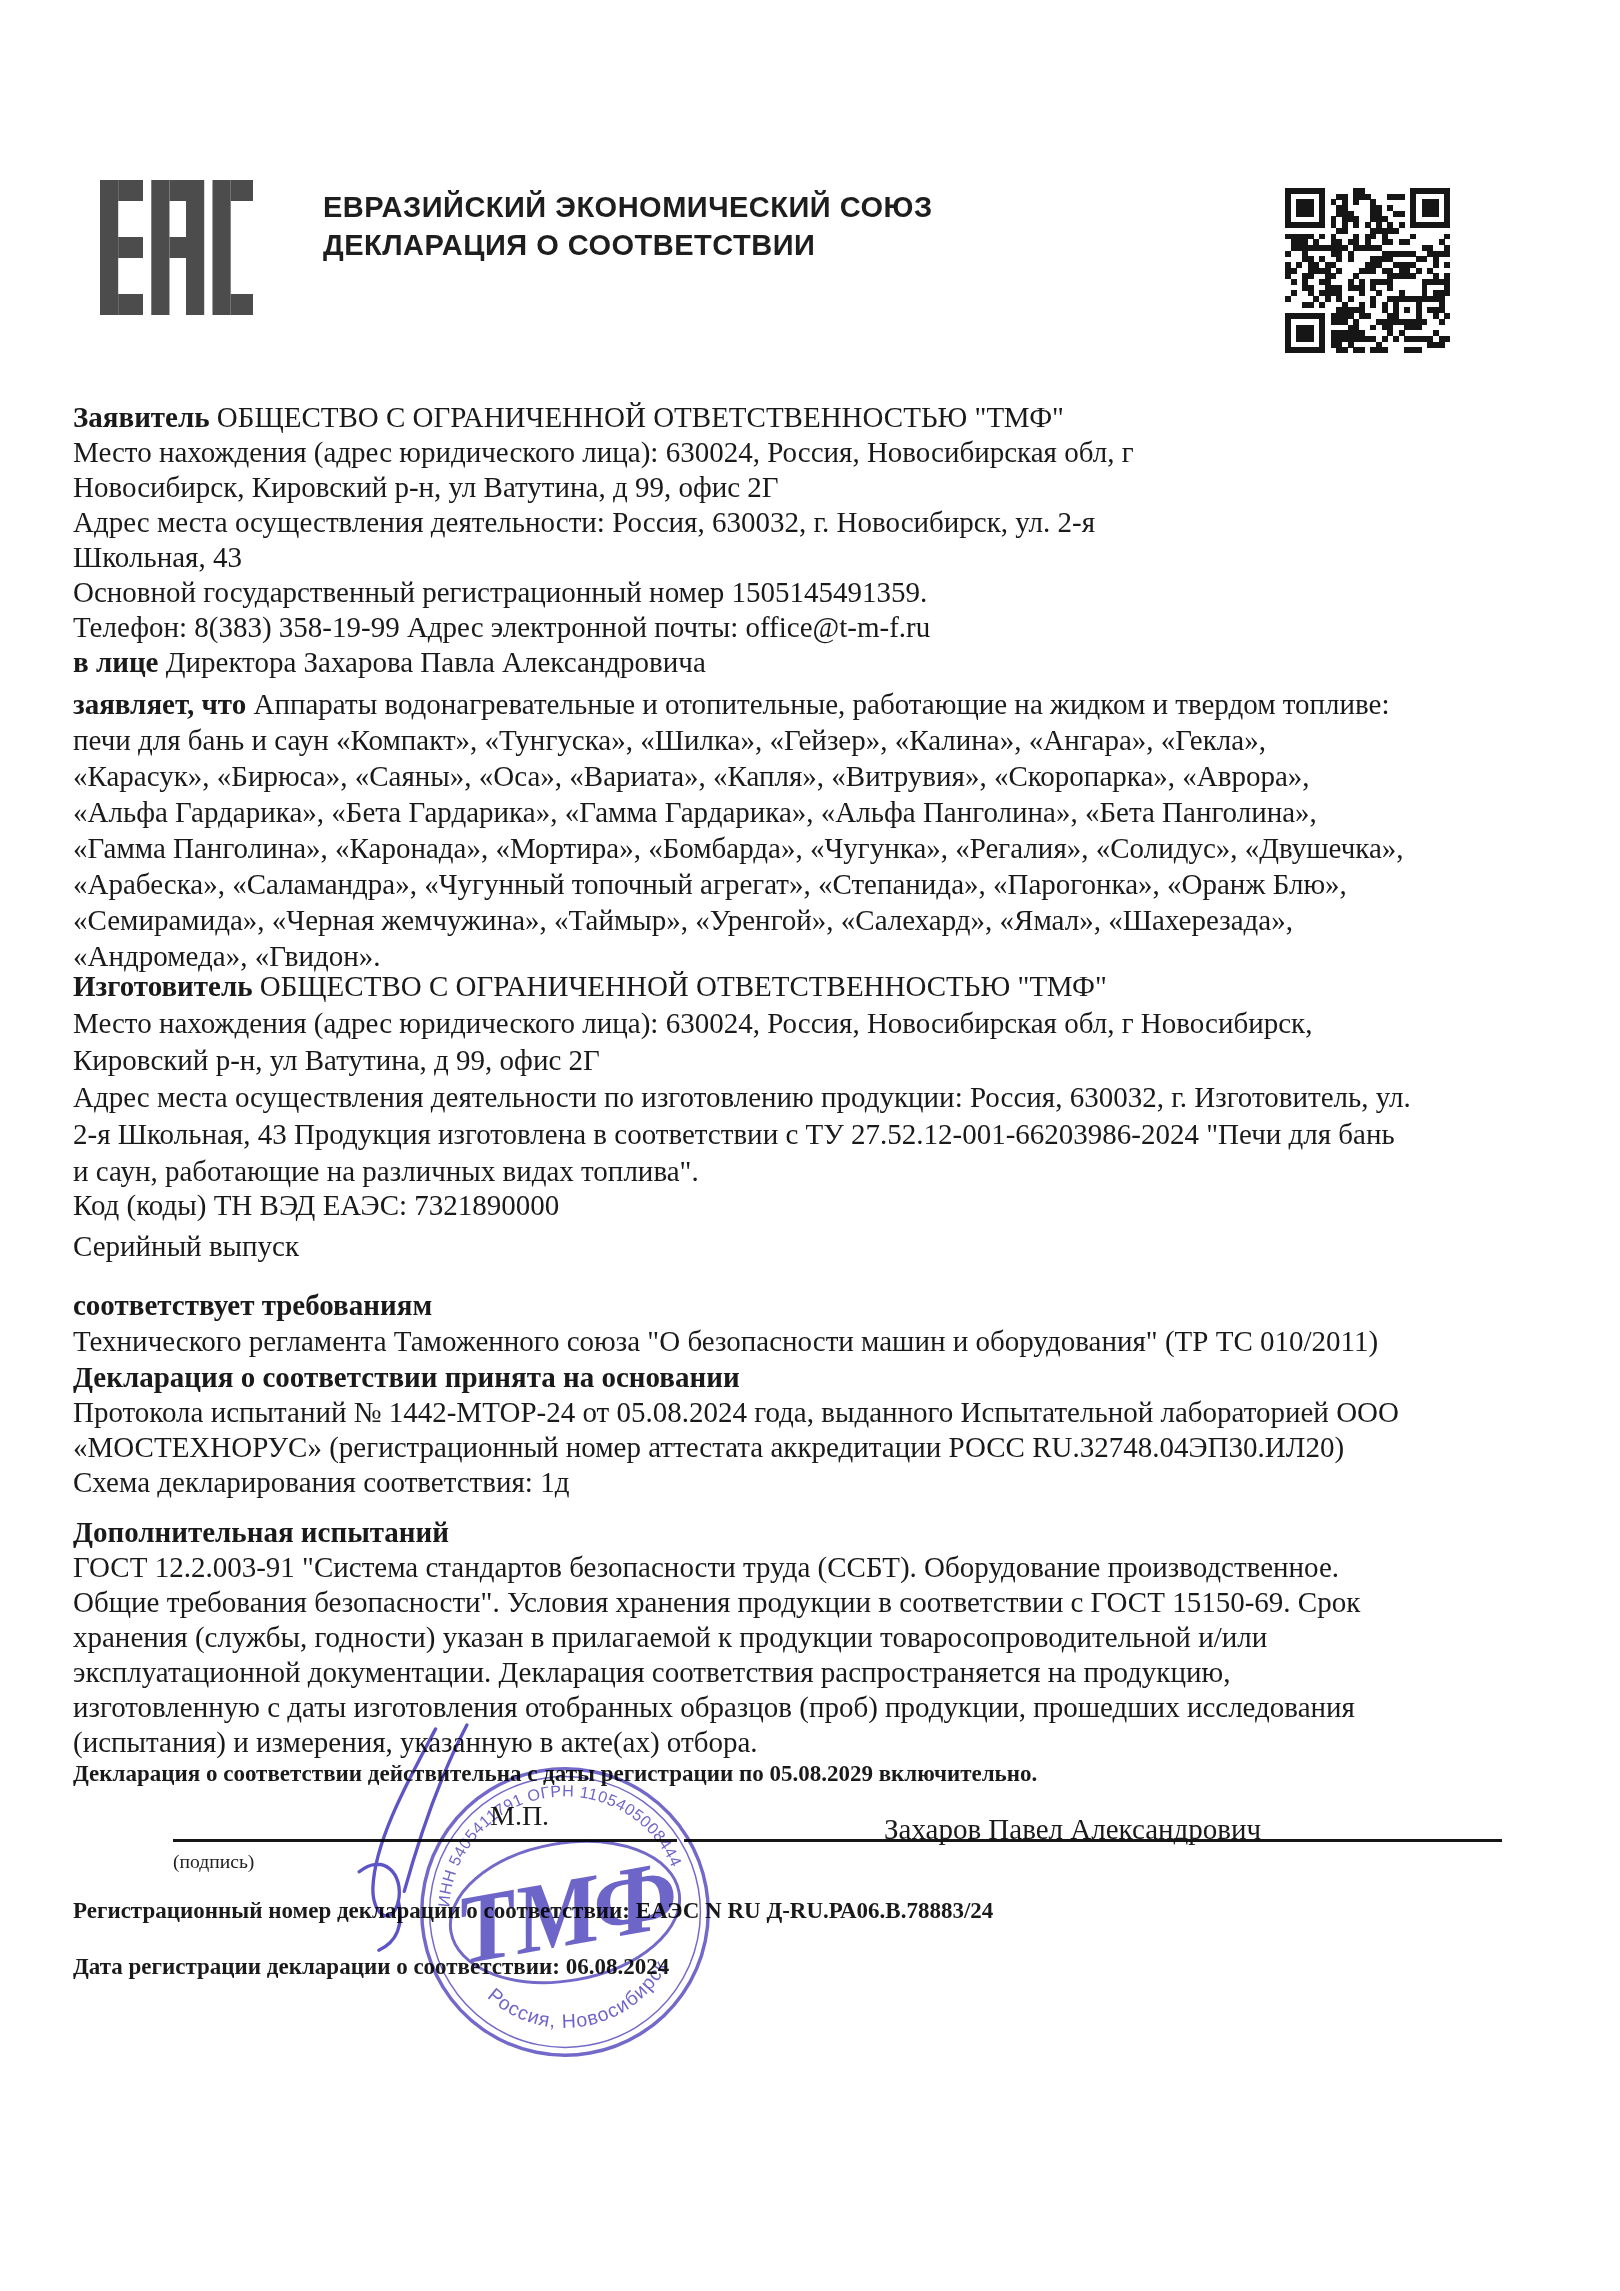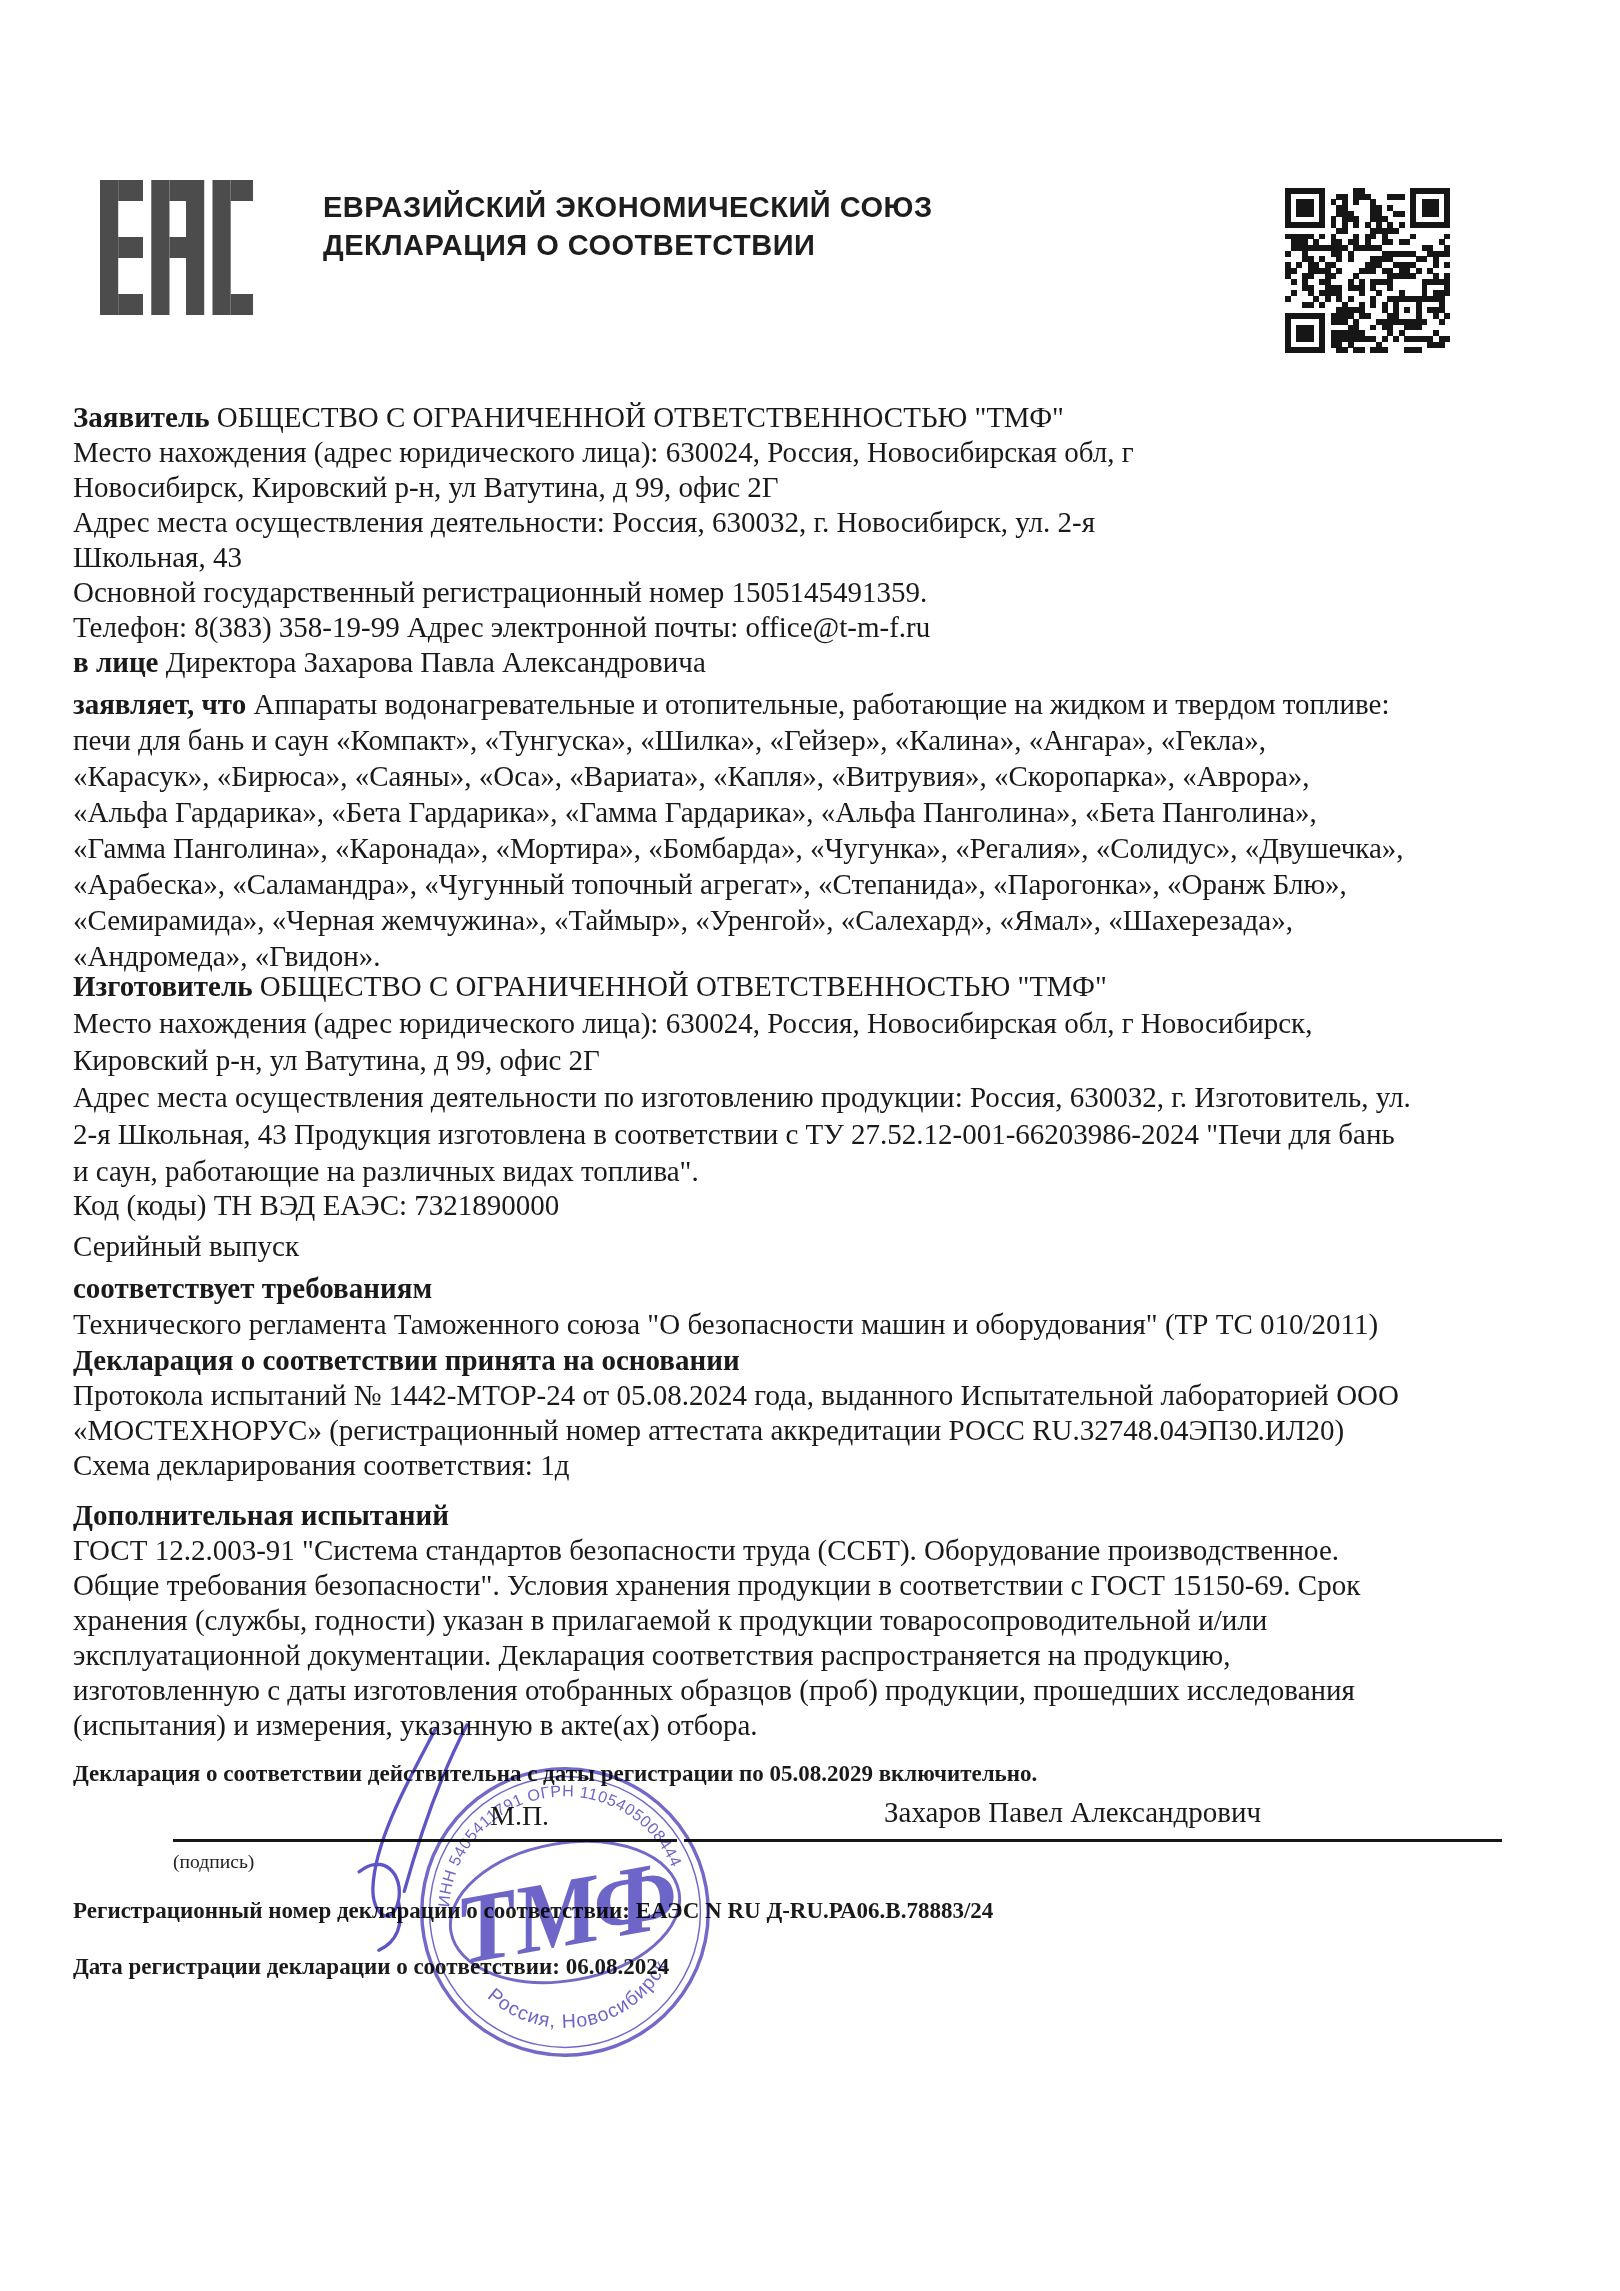--- a/index.html
+++ b/index.html
@@ -13,21 +13,21 @@
   .eac { position: absolute; left: 100px; top: 180px; width: 153px; height: 135px; }
   .doc-title {
     position: absolute; top: 188px; left: 323px; width: 823px; 
     font-family: "Liberation Sans", sans-serif; font-weight: 700; font-size: 29px;
     line-height: 38px; letter-spacing: 0.5px; color: #1e1e1e;
   }
   .qr { position: absolute; left: 1285px; top: 188px; width: 165px; height: 165px; }
   
   .para { position: absolute; left: 73px; width: 1486px; }
   .ln { font-size: 29px; line-height: var(--lh, 35px); white-space: nowrap; }
-  .b { font-weight: bold; }
+  .b { font-weight: bold; margin-top: 17px; }
   .boldline {
     position: absolute; left: 73px; font-size: 23px; font-weight: bold; white-space: nowrap;
   }
   
   .mp { position: absolute; left: 490px; top: 1800px; font-size: 28px; }
   .fio { position: absolute; left: 884px; top: 1796px; font-size: 29px; }
   .sigline { position: absolute; height: 2.9px; background: #161616; }
   .caption { position: absolute; text-align: left; font-size: 19.6px; color: #222; }
   
   .stamp {

